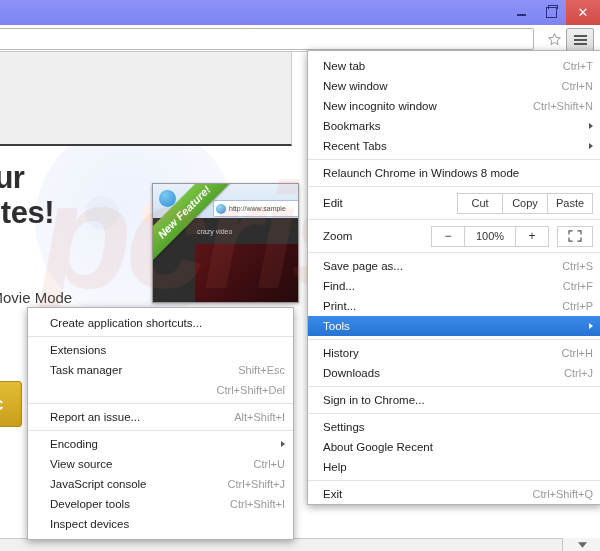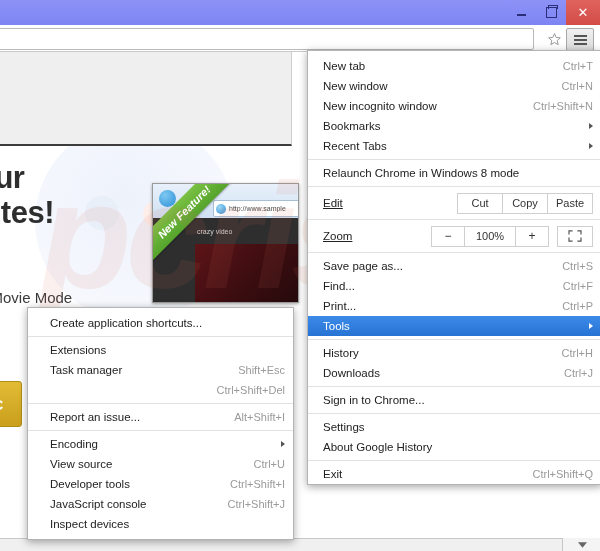--- a/index.html
+++ b/index.html
@@ -142,21 +142,21 @@
   .menu-sep{height:1px;background:#e2e2e2;margin:3px 0;}
 
   
   #chrome-menu{left:307px;top:50px;width:293px;padding:5px 0 0 0;}
   #chrome-menu .menu-row{padding-left:15px;}
   #chrome-menu .menu-row.highlight{padding-left:15px;}
 
   .inline-row{
     position:relative;height:26px;display:flex;align-items:center;padding-left:15px;
   }
-  .inline-row .row-title{font-size:11.5px;color:#222;text-decoration:underline;}
+  .inline-row .row-title{font-size:11.5px;color:#222;}
   .btn-group{margin-left:auto;display:flex;margin-right:8px;}
   .mini-btn{
     height:19px;min-width:30px;padding:0 7px;
     background:#ffffff;border:1px solid #cfcfcf;
     display:flex;align-items:center;justify-content:center;
     font-size:11px;color:#333;margin-left:-1px;
   }
   .mini-btn:first-child{margin-left:7px;}
   .zoom-btn{min-width:22px;padding:0 5px;font-size:12px;}
   .zoom-value{min-width:36px;font-size:11px;}
@@ -350,21 +350,24 @@
       </div>
       <div class="menu-sep"></div>
       <div class="menu-row">
         <span class="menu-label">Sign in to Chrome...</span>
       </div>
       <div class="menu-sep"></div>
       <div class="menu-row">
         <span class="menu-label">Settings</span>
       </div>
       <div class="menu-row">
-        <span class="menu-label">About Google History</span>
+        <span class="menu-label">About Google Recent</span>
+      </div>
+      <div class="menu-row">
+        <span class="menu-label">Help</span>
       </div>
       <div class="menu-sep"></div>
       <div class="menu-row">
         <span class="menu-label">Exit</span>
         <span class="menu-accel">Ctrl+Shift+Q</span>
       </div>
     </div>
 </div>
 
 <div class="menu-panel" id="tools-submenu">
@@ -391,24 +394,24 @@
       <div class="menu-sep"></div>
       <div class="menu-row">
         <span class="menu-label">Encoding</span>
         <span class="menu-arrow"></span>
       </div>
       <div class="menu-row">
         <span class="menu-label">View source</span>
         <span class="menu-accel">Ctrl+U</span>
       </div>
       <div class="menu-row">
+        <span class="menu-label">JavaScript console</span>
+        <span class="menu-accel">Ctrl+Shift+J</span>
+      </div>
+      <div class="menu-row">
         <span class="menu-label">Developer tools</span>
         <span class="menu-accel">Ctrl+Shift+I</span>
       </div>
       <div class="menu-row">
-        <span class="menu-label">JavaScript console</span>
-        <span class="menu-accel">Ctrl+Shift+J</span>
-      </div>
-      <div class="menu-row">
         <span class="menu-label">Inspect devices</span>
       </div>
     </div>
 </div>
 
 </body></html>

